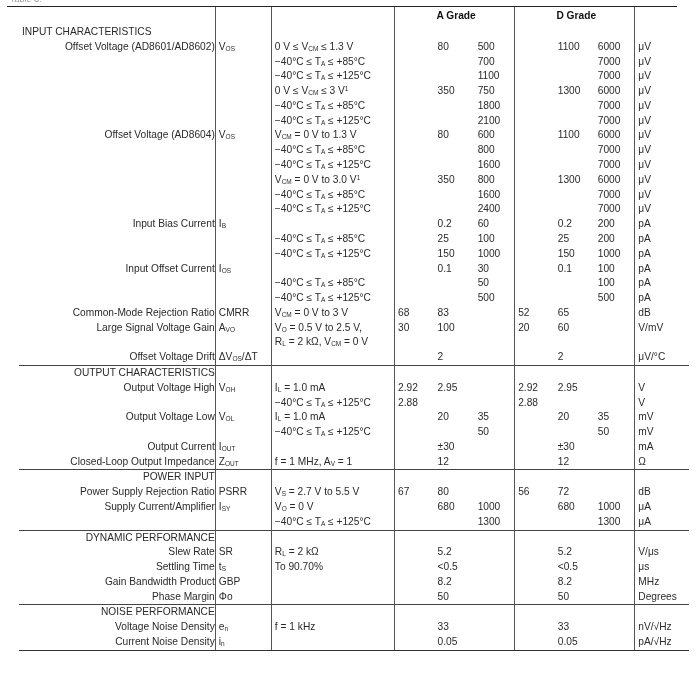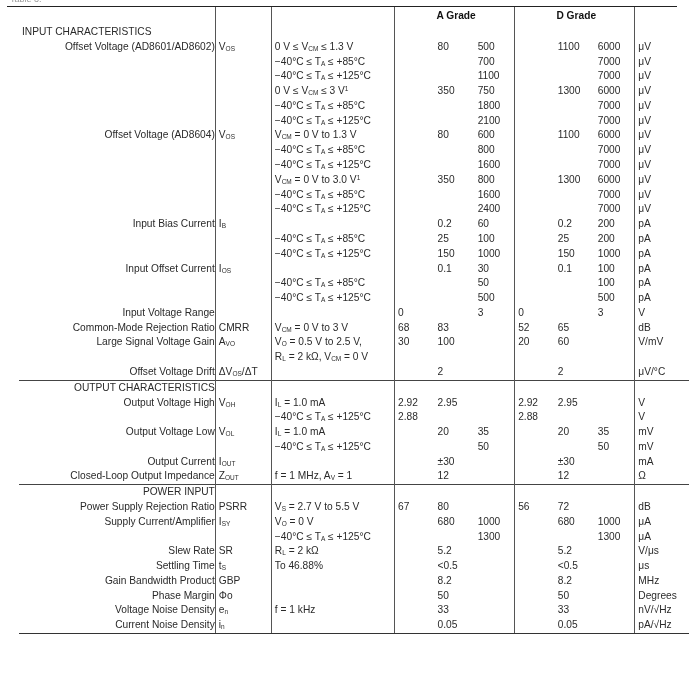--- a/index.html
+++ b/index.html
@@ -280,32 +280,20 @@
         <td class="vl cond2">−40°C ≤ T<sub>A</sub> ≤ +125°C</td>
         <td class="vl"></td>
         <td></td>
         <td>500</td>
         <td class="vl"></td>
         <td></td>
         <td>500</td>
         <td class="vl">pA</td>
       </tr>
       <tr>
-        <td class="indent">Input Voltage Range</td>
-        <td class="vl"></td>
-        <td class="vl cond2"></td>
-        <td class="vl">0</td>
-        <td></td>
-        <td>3</td>
-        <td class="vl">0</td>
-        <td></td>
-        <td>3</td>
-        <td class="vl">V</td>
-      </tr>
-      <tr>
         <td class="indent">Common-Mode Rejection Ratio</td>
         <td class="vl">CMRR</td>
         <td class="vl cond2">V<sub>CM</sub> = 0 V to 3 V</td>
         <td class="vl">68</td>
         <td>83</td>
         <td></td>
         <td class="vl">52</td>
         <td>65</td>
         <td></td>
         <td class="vl">dB</td>
@@ -459,36 +447,48 @@
         <td class="vl"></td>
         <td class="vl cond2">−40°C ≤ T<sub>A</sub> ≤ +125°C</td>
         <td class="vl"></td>
         <td></td>
         <td>1300</td>
         <td class="vl"></td>
         <td></td>
         <td>1300</td>
         <td class="vl">μA</td>
       </tr>
+      <tr class="sec-top">
+        <td>DYNAMIC PERFORMANCE</td>
+        <td class="vl"></td>
+        <td class="vl"></td>
+        <td class="vl"></td>
+        <td></td>
+        <td></td>
+        <td class="vl"></td>
+        <td></td>
+        <td></td>
+        <td class="vl"></td>
+      </tr>
       <tr>
         <td class="indent">Slew Rate</td>
         <td class="vl">SR</td>
         <td class="vl cond2">R<sub>L</sub> = 2 kΩ</td>
         <td class="vl"></td>
         <td>5.2</td>
         <td></td>
         <td class="vl"></td>
         <td>5.2</td>
         <td></td>
         <td class="vl">V/μs</td>
       </tr>
       <tr>
         <td class="indent">Settling Time</td>
         <td class="vl">t<sub>S</sub></td>
-        <td class="vl cond2">To 46.88%</td>
+        <td class="vl cond2">To 90.70%</td>
         <td class="vl"></td>
         <td>&lt;0.5</td>
         <td></td>
         <td class="vl"></td>
         <td>&lt;0.5</td>
         <td></td>
         <td class="vl">μs</td>
       </tr>
       <tr>
         <td class="indent">Gain Bandwidth Product</td>
@@ -506,20 +506,32 @@
         <td class="indent">Phase Margin</td>
         <td class="vl">Φo</td>
         <td class="vl cond2"></td>
         <td class="vl"></td>
         <td>50</td>
         <td></td>
         <td class="vl"></td>
         <td>50</td>
         <td></td>
         <td class="vl">Degrees</td>
+      </tr>
+      <tr class="sec-top">
+        <td>NOISE PERFORMANCE</td>
+        <td class="vl"></td>
+        <td class="vl"></td>
+        <td class="vl"></td>
+        <td></td>
+        <td></td>
+        <td class="vl"></td>
+        <td></td>
+        <td></td>
+        <td class="vl"></td>
       </tr>
       <tr>
         <td class="indent">Voltage Noise Density</td>
         <td class="vl">e<sub>n</sub></td>
         <td class="vl cond2">f = 1 kHz</td>
         <td class="vl"></td>
         <td>33</td>
         <td></td>
         <td class="vl"></td>
         <td>33</td>

